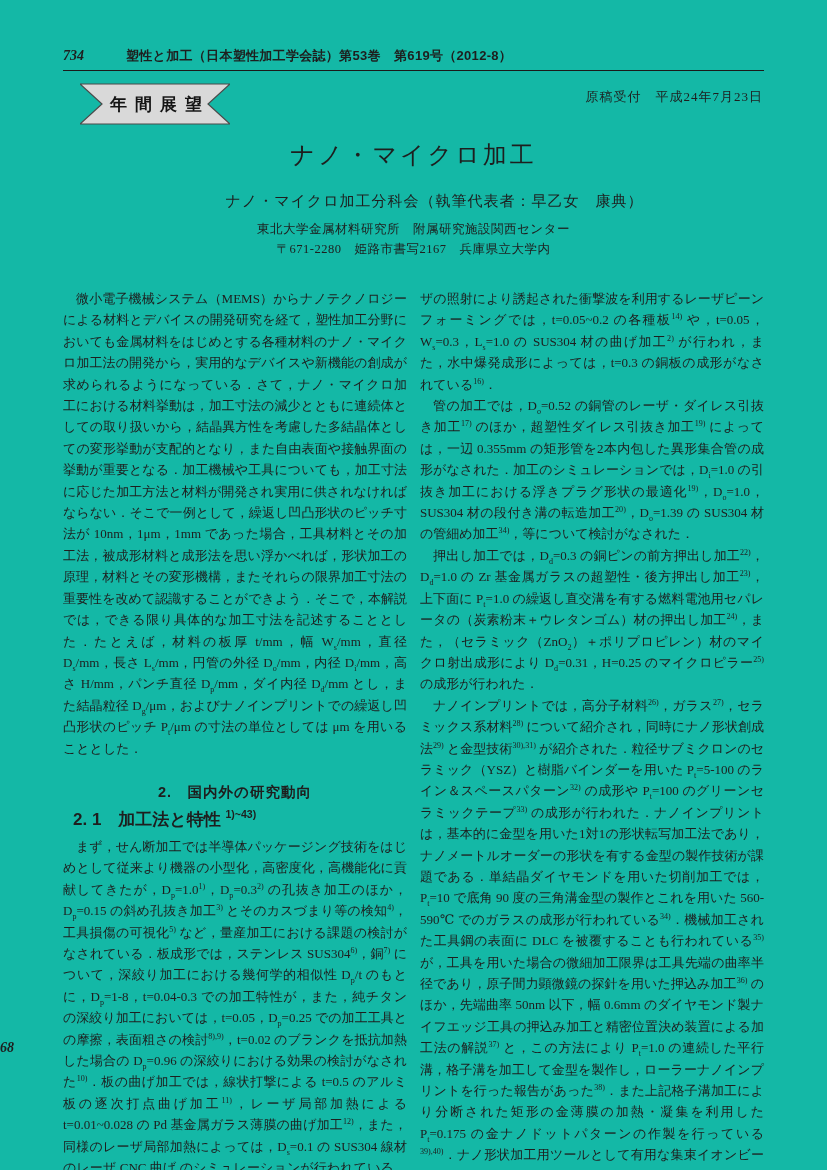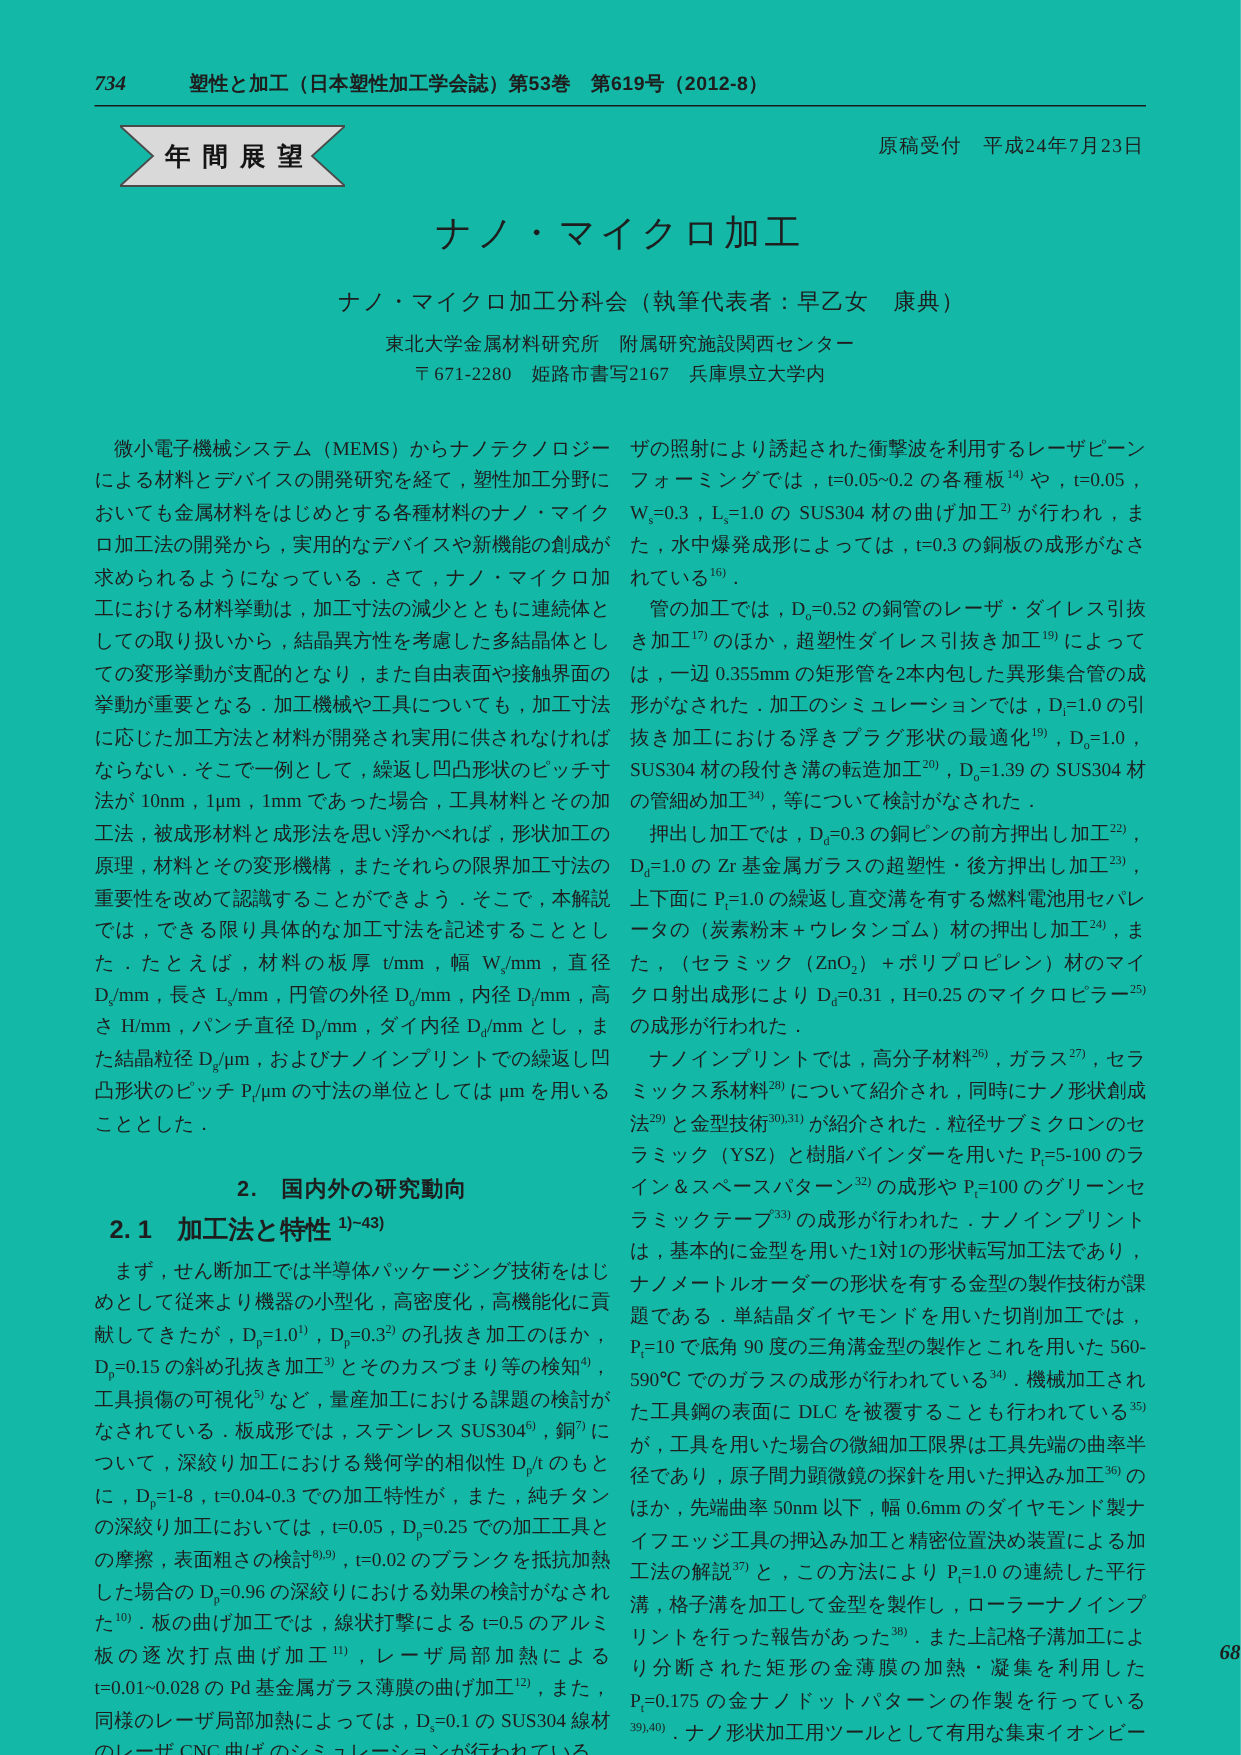--- a/index.html
+++ b/index.html
@@ -76,21 +76,21 @@
   }
   .para{
     font-size:13px;line-height:21.4px;margin:0;
     text-align:justify;text-justify:inter-ideograph;
   }
   .para.indent{text-indent:1em;}
   sup{font-size:.62em;line-height:0;vertical-align:super;letter-spacing:0;}
   sub{font-size:.62em;line-height:0;vertical-align:sub;letter-spacing:0;}
   
   .footer-folio{
-    position:absolute;top:1095px;left:0;width:100%;text-align:right;
+    position:absolute;top:1040px;left:0;width:100%;text-align:left;
     font-style:italic;font-weight:bold;font-size:14px;
   }
 </style>
 </head>
 <body>
 
 <div class="page">
 
   <div class="header-row">
     <span class="folio">734</span>

